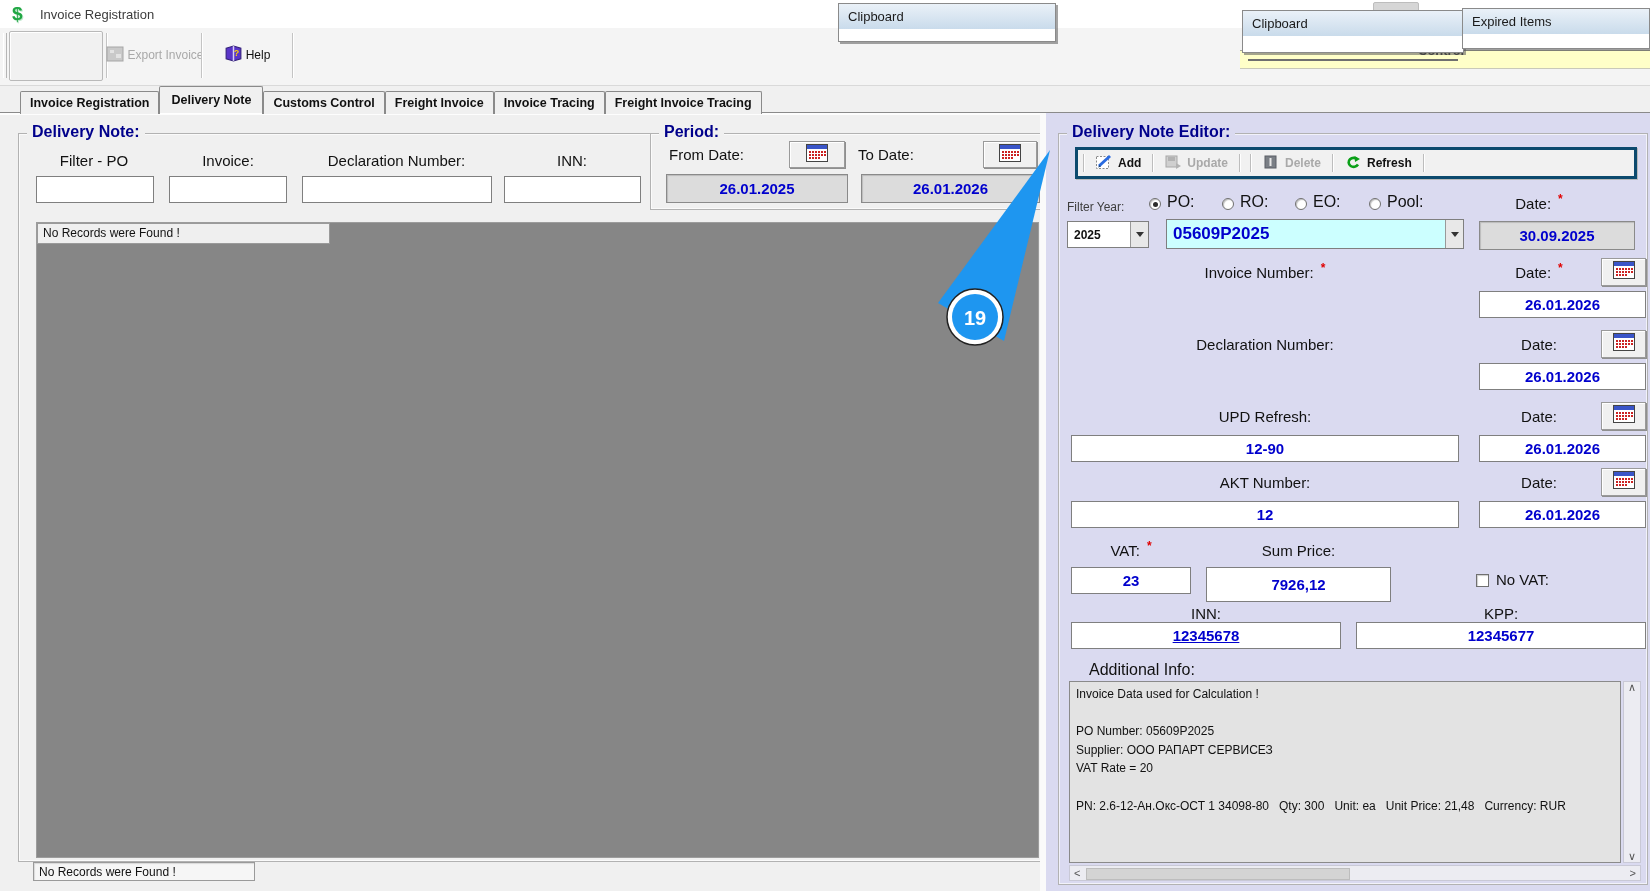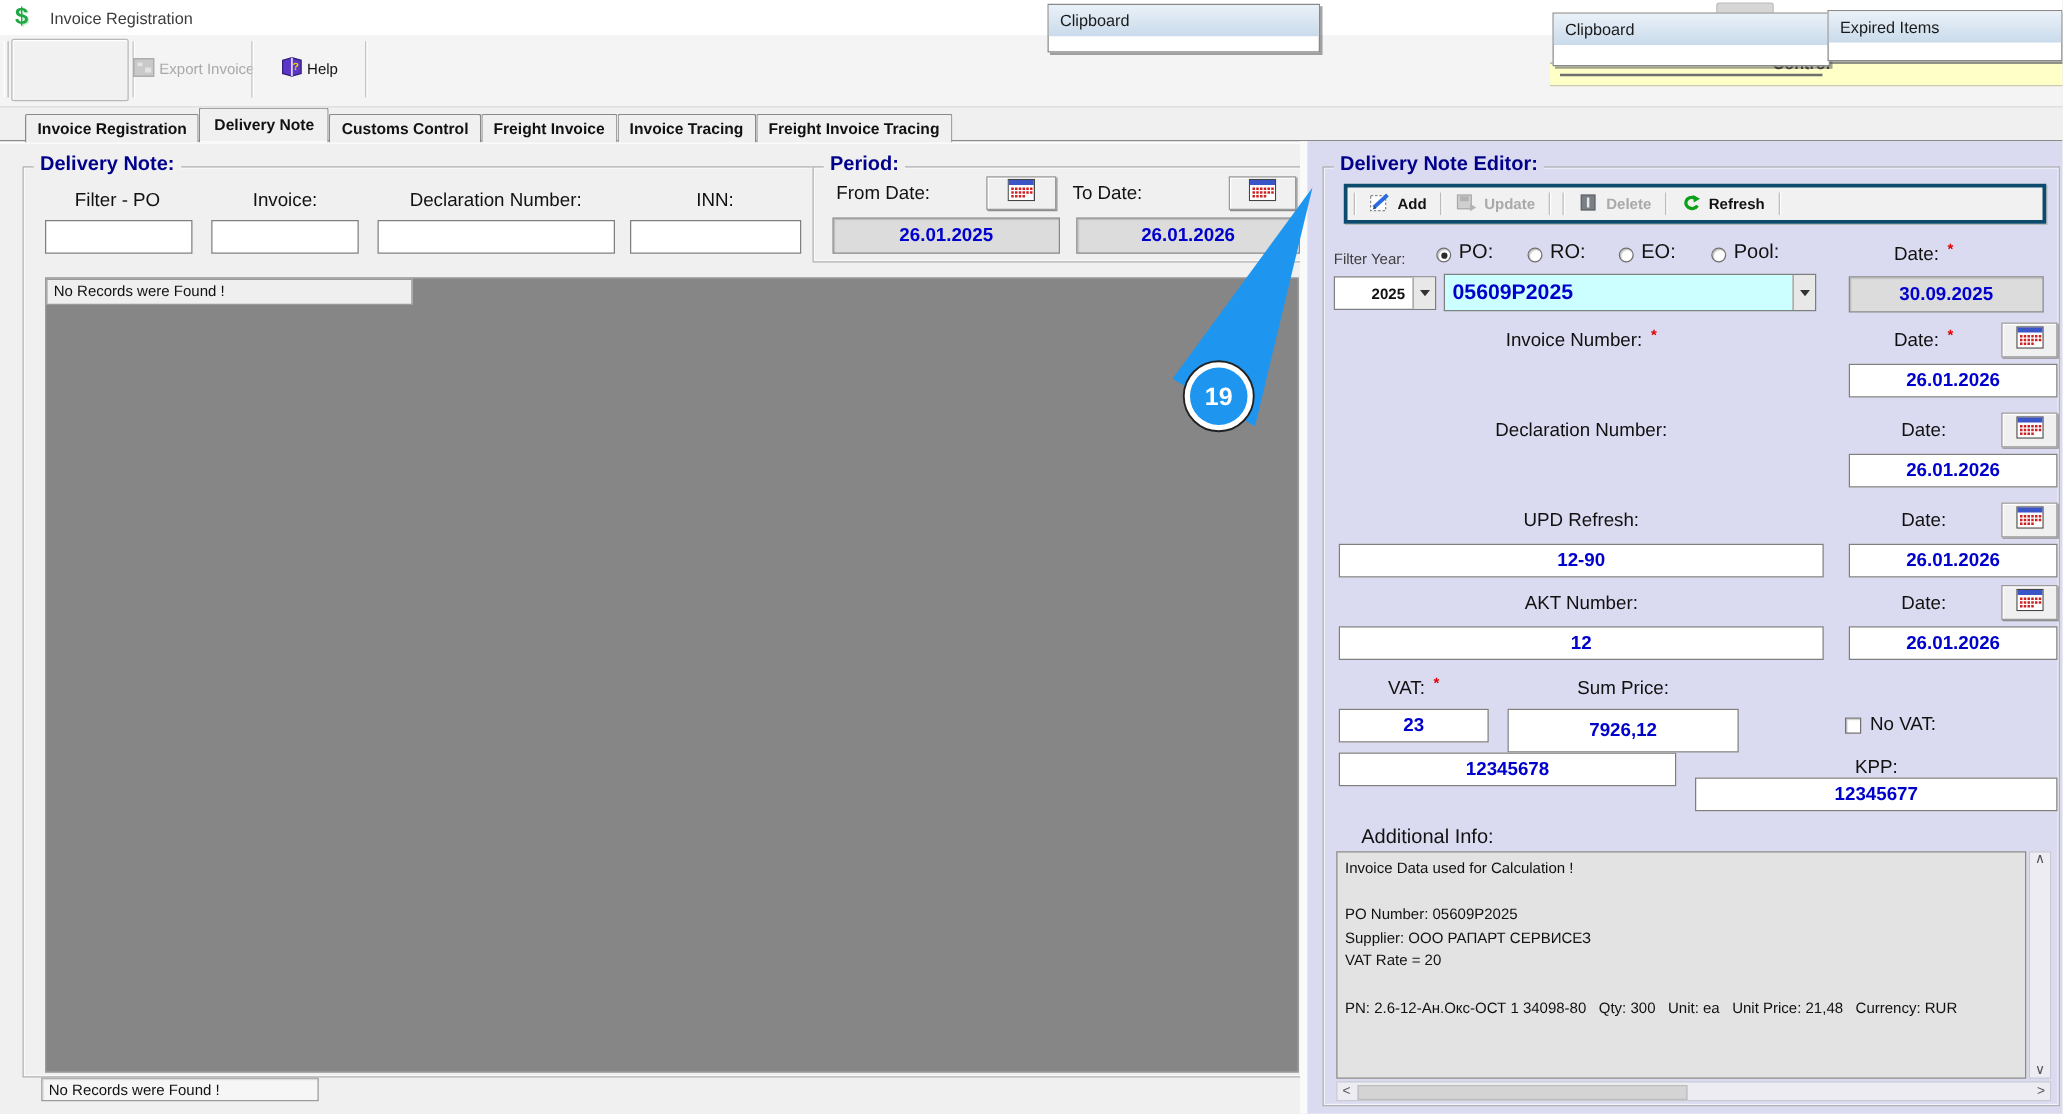--- a/index.html
+++ b/index.html
@@ -43,21 +43,21 @@
   .gridbody{background:#868686;border:1px solid #9c9c9c;}
   .gridhdr{background:#efefef;border:1px solid #9a9a9a;font-size:12px;padding:2px 5px;box-sizing:border-box;white-space:nowrap;}
   .statusbox{background:#f6f6f6;border:1px solid #9a9a9a;box-shadow:inset 1px 1px 1px rgba(0,0,0,.12);font-size:12px;padding:2px 5px;box-sizing:border-box;white-space:nowrap;}
 
   
   .lavpanel{background:#dadaf0;}
   .ed-toolbar{display:flex;align-items:center;background:#f1f1f1;border:3px solid #0c4a6e;box-shadow:1px 1px 0 #b9b9b9;font-size:12px;font-weight:bold;}
   .ed-tb-sep{width:1px;height:18px;background:#bdbdbd;box-shadow:1px 0 0 #fff;margin:0 5px;}
   .ed-tb-item{display:flex;align-items:center;gap:5px;padding:0 6px;white-space:nowrap;}
   .combo{display:flex;align-items:center;box-sizing:border-box;border:1px solid #7f7f7f;background:#fff;}
-  .combo .txt{flex:1;padding:0 6px;white-space:nowrap;overflow:hidden;text-align:right;}
+  .combo .txt{flex:1;padding:0 6px;white-space:nowrap;overflow:hidden;}
   .combo .dd{width:17px;align-self:stretch;background:#e8e8e8;border-left:1px solid #999;display:flex;align-items:center;justify-content:center;}
   .tri-down{width:0;height:0;border-left:4px solid transparent;border-right:4px solid transparent;border-top:5px solid #333;}
   .radio{width:12px;height:12px;border-radius:50%;background:#fff;border:1px solid #707070;box-shadow:inset 1px 1px 1px rgba(0,0,0,.25);box-sizing:border-box;}
   .radio.checked::after{content:"";display:block;width:5px;height:5px;margin:2.5px auto;border-radius:50%;background:#2b2b2b;}
   .checkbox{width:13px;height:13px;background:#fff;border:1px solid #707070;box-shadow:inset 1px 1px 1px rgba(0,0,0,.2);box-sizing:border-box;}
   .centerlabel{display:flex;align-items:flex-start;justify-content:center;}
   .infobox{background:#e3e3e3;border:1px solid #8a8a8a;font-size:12px;line-height:1.55;padding:3px 6px;white-space:pre-wrap;box-sizing:border-box;overflow:hidden;}
   .vscroll{background:#ececf2;border:1px solid #c9c9d6;display:flex;flex-direction:column;justify-content:space-between;align-items:center;box-sizing:border-box;}
   .hscroll{background:#ececf2;border:1px solid #c9c9d6;display:flex;align-items:center;justify-content:space-between;box-sizing:border-box;}
   .sc-arrow{font-size:11px;color:#555;padding:0 4px;line-height:1;}
@@ -254,21 +254,21 @@
     <span class="flabel">Date:</span>
     <span class="req">*</span>
   </div>
 
   <div class="abs combo" style="left:8px;top:87px;width:82px;height:27px;">
     <span class="txt" style="font-size:12px;font-weight:bold;">2025</span>
     <span class="dd">
         <span class="tri-down"></span>
       </span>
   </div>
-  <div class="abs combo" style="left:96px;top:85px;width:298px;height:30px;background:#ccffff;">
+  <div class="abs combo" style="left:107px;top:85px;width:298px;height:30px;background:#ccffff;">
     <span class="txt blueval" style="font-size:17px;text-align:left;">05609P2025</span>
     <span class="dd">
         <span class="tri-down"></span>
       </span>
   </div>
   <div class="abs readonly blueval" style="left:420px;top:87px;width:154px;height:27px;">30.09.2025</div>
 
   <div class="abs centerlabel" style="left:12px;top:130px;width:388px;">
     <span class="flabel">Invoice Number:</span>
     <span class="req">*</span>
@@ -336,21 +336,21 @@
   <input class="abs inputbox blueval" style="left: 147px; top: 433px; width: 185px; height: 35px;" value="7926,12">
   <div class="abs checkbox" style="left:417px;top:440px;"></div>
   <div class="abs flabel" style="left:437px;top:437px;">No VAT:</div>
 
   <div class="abs centerlabel" style="left:12px;top:471px;width:270px;">
     <span class="flabel">INN:</span>
   </div>
   <div class="abs centerlabel" style="left:297px;top:471px;width:290px;">
     <span class="flabel">KPP:</span>
   </div>
-  <input class="abs inputbox blueval" style="left: 12px; top: 468px; width: 270px; height: 27px;" value="12345678">
+  <input class="abs inputbox blueval" style="left: 12px; top: 488px; width: 270px; height: 27px; text-decoration: underline;" value="12345678">
   <input class="abs inputbox blueval" style="left: 297px; top: 488px; width: 290px; height: 27px;" value="12345677">
 
   <div class="abs flabel" style="left:30px;top:527px;font-size:16px;">Additional Info:</div>
   <div class="abs infobox" style="left:10px;top:547px;width:552px;height:182px;">Invoice Data used for Calculation !
 
 PO Number: 05609P2025
 Supplier: ООО РАПАРТ СЕРВИСЕЗ
 VAT Rate = 20
 
 PN: 2.6-12-Ан.Окс-ОСТ 1 34098-80   Qty: 300   Unit: ea   Unit Price: 21,48   Currency: RUR</div>

